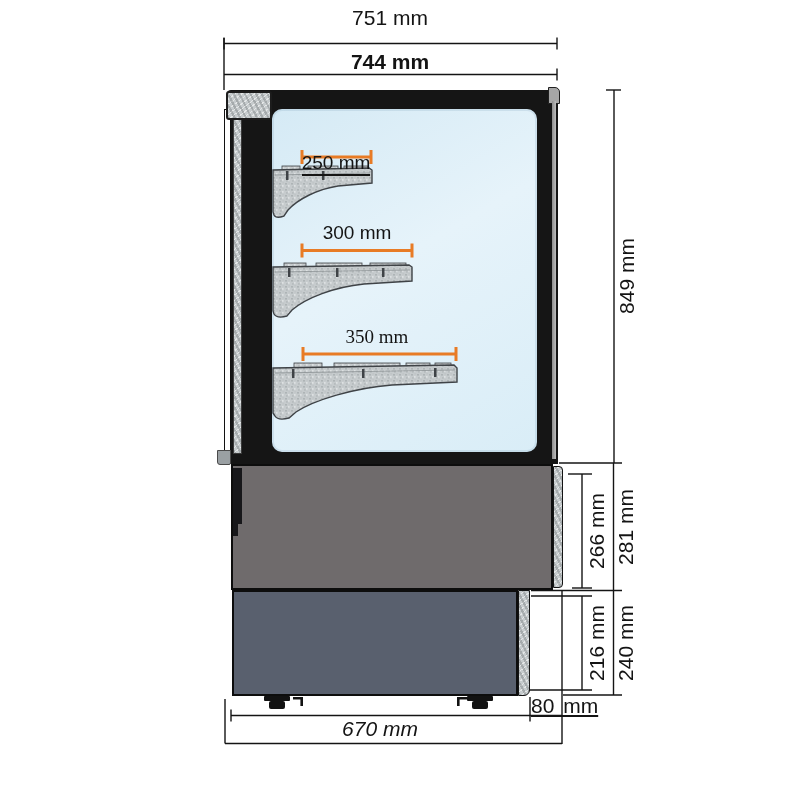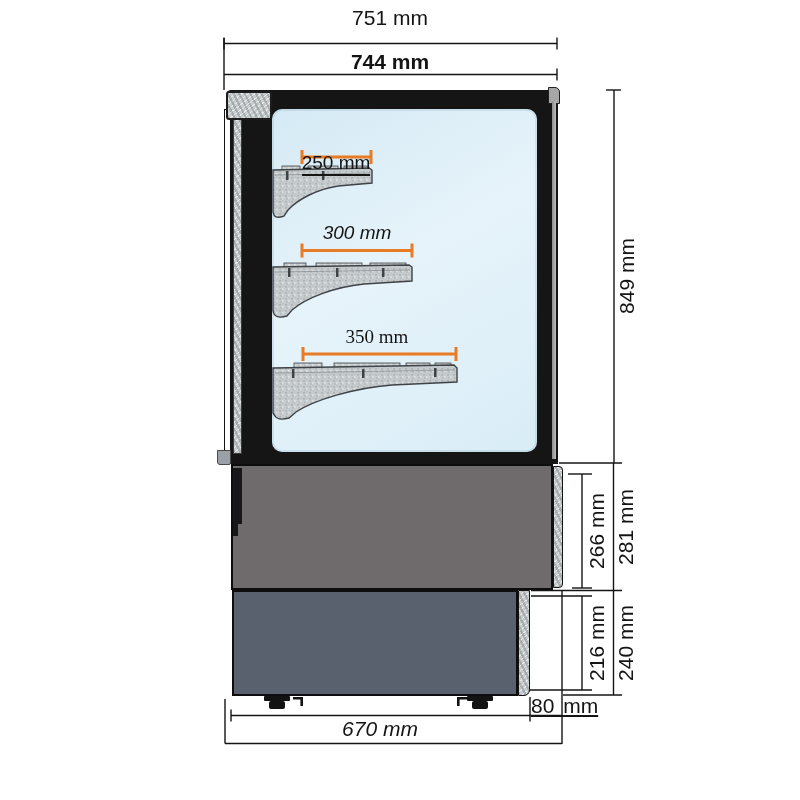--- a/index.html
+++ b/index.html
@@ -155,21 +155,21 @@
   <div class="dim-label" style="left:330px;top:7px;">
     <span>751 mm</span>
   </div>
   <div class="dim-label" style="left:330px;top:51px;font-weight:bold;">
     <span>744 mm</span>
   </div>
 
   <div class="shelf-label" style="left:276px;top:128px;margin-top:25px;">
     <span class="u">250 mm</span>
   </div>
-  <div class="shelf-label" style="left:297px;top:223px;font-style:italic;">
+  <div class="shelf-label" style="left:297px;top:223px;">
     <span>300 mm</span>
   </div>
   <div class="shelf-label" style="left:317px;top:327px;font-family:Liberation Serif, serif;">
     <span>350 mm</span>
   </div>
 
   <div class="vlabel" style="left:567px;top:264px;">
     <span>849 mm</span>
   </div>
   <div class="vlabel" style="left:537px;top:519px;">

